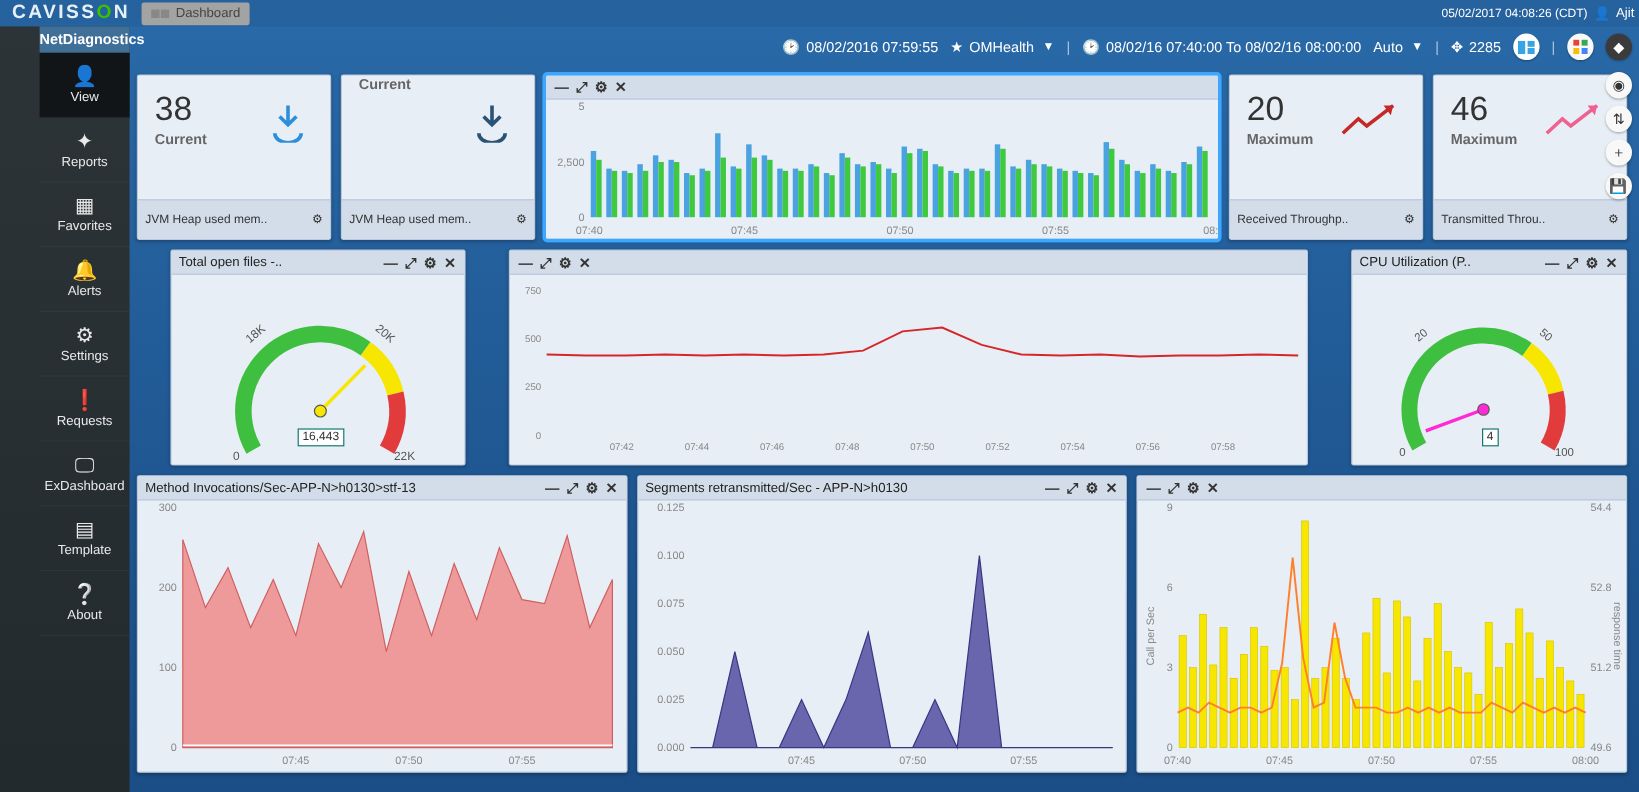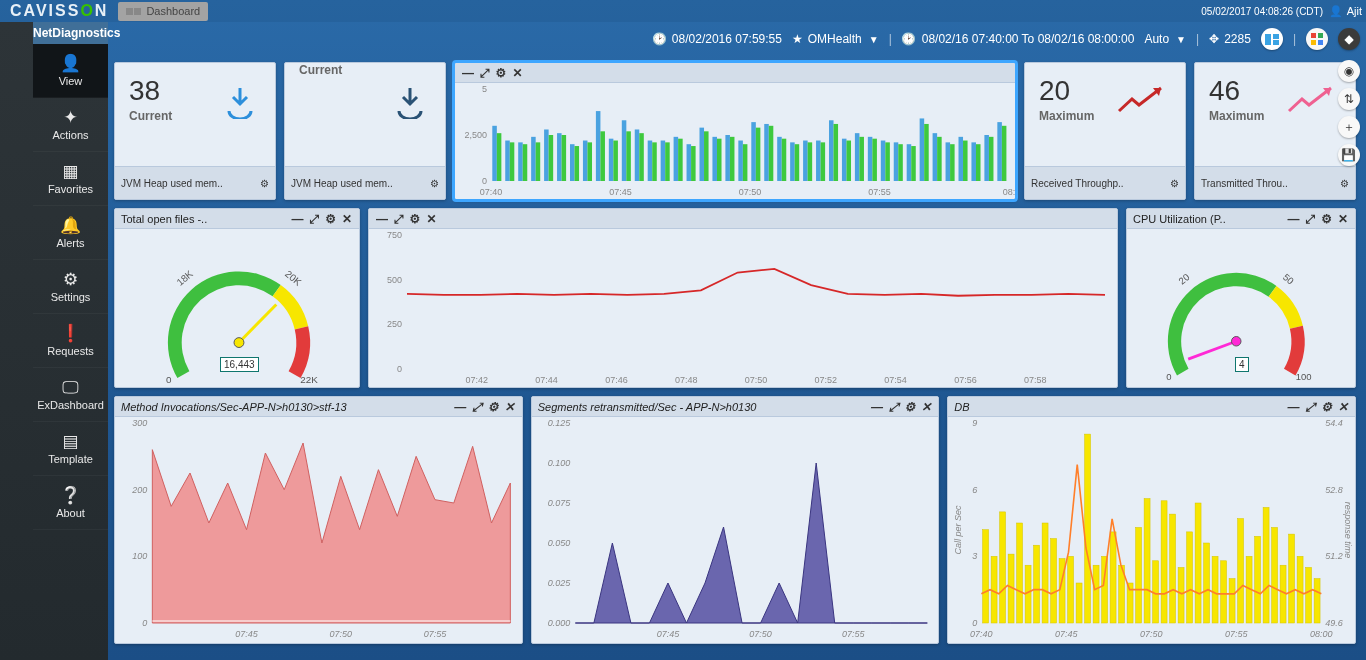--- a/index.html
+++ b/index.html
@@ -97,22 +97,22 @@
   height:20px;
   background:#d3dde9;
   border-top:1px solid #b9c9dd;
   display:flex; align-items:center; justify-content:space-between;
   padding:16px 6px; font-size:10px; color:#333;
 }
 .big-num { font-size:28px; color:#333; font-weight:400; margin:12px 0 2px 14px;}
 .sub { font-size:12px; color:#666; margin-left:14px;font-weight:bold;}
 .kpi-icon { position:absolute; right:18px; top:22px;}
 .row1 .panel { height:138px;}
-.row2 .panel { height:180px;}
-.row3 .panel { height:248px;font-style:italic;}
+.row2 .panel { height:180px;margin-left:28px;}
+.row3 .panel { height:248px;}
 .tick-text { font-size:9px; fill:#888; }
 .gauge-label { font:10px Arial; fill:#555; }
 .datalabel { font:10px Arial; background:#fff; border:1px solid #0f766e; padding:1px 3px; position:absolute;}
 </style>
 </head>
 <body>
 
 <div class="topbar">
   <div class="logo">
     <span>CAVISS</span><em>O</em><span>N</span>
@@ -181,21 +181,21 @@
 </div>
 
 <div class="sidebar">
   <div class="product">NetDiagnostics</div>
   <div class="nav-item active">
     <div class="ni-ico">👤</div>
     <div>View</div>
   </div>
   <div class="nav-item">
     <div class="ni-ico">✦</div>
-    <div>Actions</div>
+    <div>Reports</div>
   </div>
   <div class="nav-item">
     <div class="ni-ico">▦</div>
     <div>Favorites</div>
   </div>
   <div class="nav-item">
     <div class="ni-ico">🔔</div>
     <div>Alerts</div>
   </div>
   <div class="nav-item">
@@ -496,21 +496,20 @@
             <text x="35" y="9" class="tick-text" text-anchor="end">0.125</text>
             <path d="M40 206 L40 206 L58.526315789473685 206 L77.05263157894737 126 L95.57894736842104 206 L114.10526315789474 206 L132.6315789473684 166 L151.15789473684208 206 L169.68421052631578 166 L188.21052631578948 110 L206.73684210526315 206 L225.26315789473682 206 L243.78947368421052 166 L262.31578947368416 206 L280.8421052631579 46 L299.36842105263156 206 L317.89473684210526 206 L336.42105263157896 206 L354.94736842105266 206 L373.4736842105263 206 L392 206 L392 206 Z" fill="#5c57a6" fill-opacity="0.9" stroke="#3a3580"></path>
             <text x="132.6315789473684" y="220" class="tick-text" text-anchor="middle">07:45</text>
             <text x="225.26315789473682" y="220" class="tick-text" text-anchor="middle">07:50</text>
             <text x="317.89473684210526" y="220" class="tick-text" text-anchor="middle">07:55</text>
           </svg></div>
     </div>
 
     <div class="panel" style="flex:1">
       <div class="panel-hdr">
-        <span class="title">DB</span>
         <span class="ctl">—</span>
         <span class="ctl">⤢</span>
         <span class="ctl">⚙</span>
         <span class="ctl">✕</span>
       </div>
       <div class="panel-body"><svg id="svg-db" width="100%" height="100%" viewBox="0 0 400 226">
             <text x="26" y="209" class="tick-text" text-anchor="end">0</text>
             <text x="26" y="142.33333333333334" class="tick-text" text-anchor="end">3</text>
             <text x="26" y="75.66666666666669" class="tick-text" text-anchor="end">6</text>
             <text x="26" y="9" class="tick-text" text-anchor="end">9</text>

